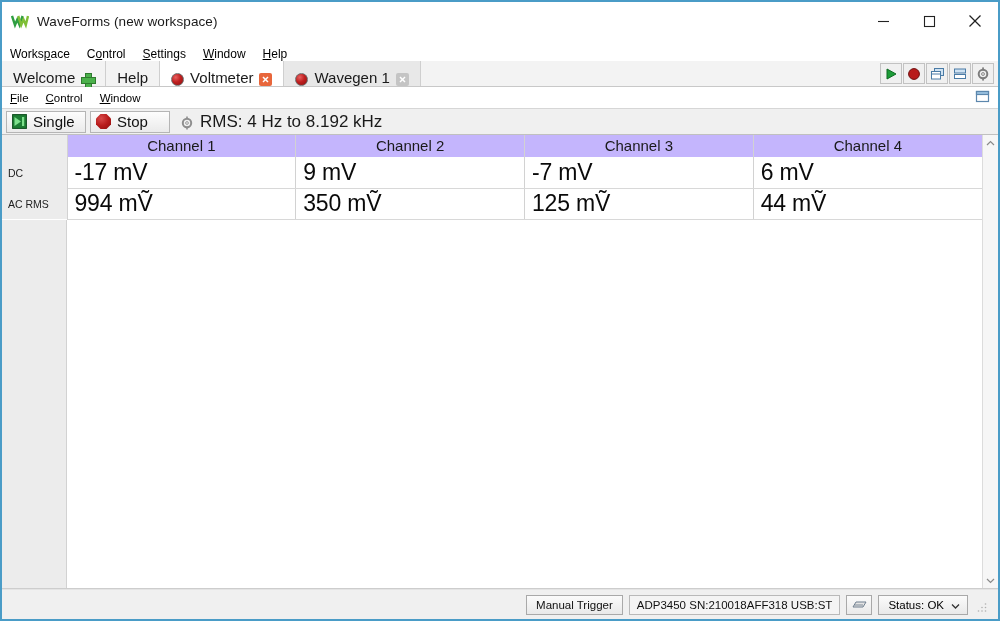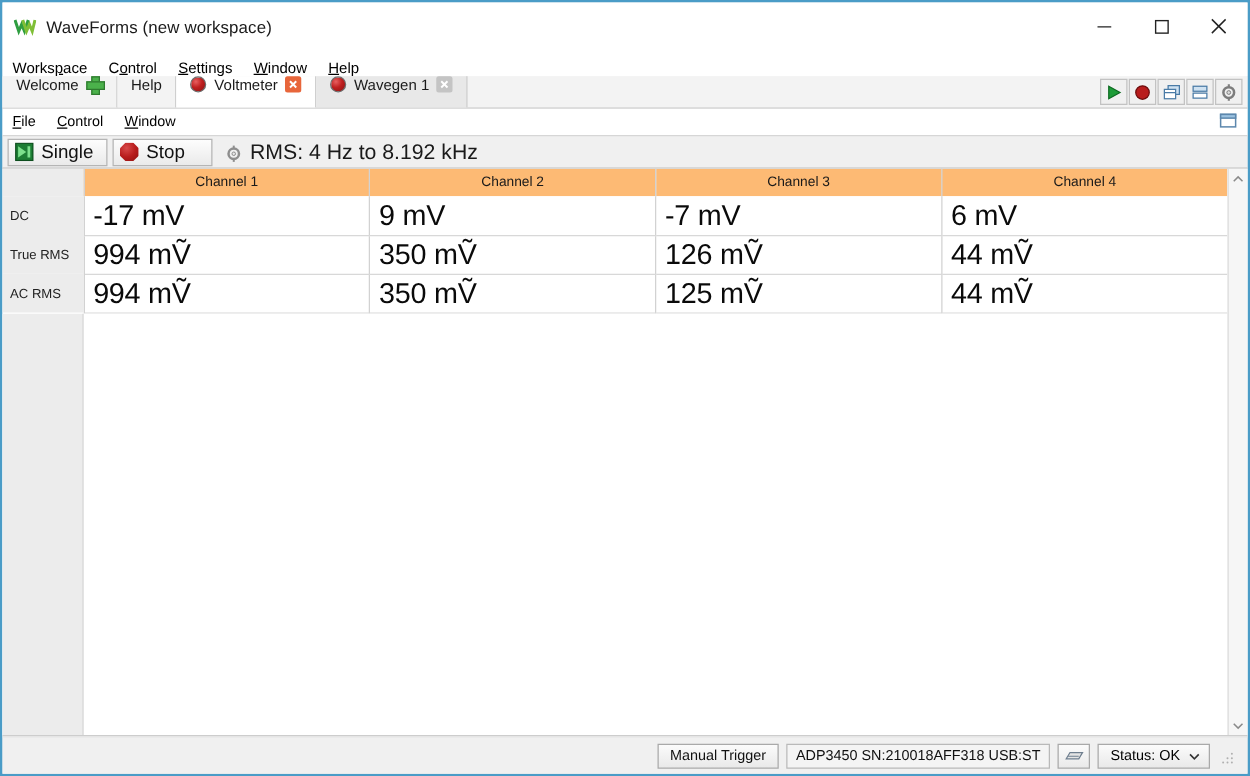--- a/index.html
+++ b/index.html
@@ -85,23 +85,23 @@
     align-items: stretch;
     position: relative;
     flex: 0 0 auto;
   }
   .tabs {
     display: flex;
     align-items: stretch;
   }
   .tab {
     display: flex;
-    align-items: flex-start;
+    align-items: flex-end;
     padding: 0 11px;
-    font-size: 12px;
+    font-size: 15px;
     color: #1a1a1a;
     border-right: 1px solid #cfcfcf;
     background: #f3f3f3;
     white-space: nowrap;
     gap: 6px;
   }
   .tab.active {
     background: #ffffff;
     border-right: 1px solid #cfcfcf;
   }
@@ -241,26 +241,26 @@
   }
   table.vm col.rowhdr { width: 65px; }
 
   table.vm th.corner {
     background: #ececec;
     border-right: 1px solid #d2d2d2;
     border-bottom: none;
     height: 22px;
   }
   table.vm th.chan {
-    font-size: 11px;
+    font-size: 15px;
     font-weight: normal;
     color: #1a1a1a;
     text-align: center;
     height: 22px;
-    background: #fdba74;
+    background: #c4b5fd;
     border-right: 1px solid #d2d2d2;
     padding-bottom: 1px;
   }
   table.vm th.chan:last-child { border-right: none; }
 
   table.vm td.rh {
     background: #ececec;
     font-size: 10.5px;
     color: #222;
     padding-left: 6px;
@@ -548,27 +548,20 @@
         </thead>
         <tbody>
           <tr class="r0">
             <td class="rh">DC</td>
             <td class="val">-17 mV</td>
             <td class="val">9 mV</td>
             <td class="val">-7 mV</td>
             <td class="val">6 mV</td>
           </tr>
           <tr>
-            <td class="rh">True RMS</td>
-            <td class="val">994 mṼ</td>
-            <td class="val">350 mṼ</td>
-            <td class="val">126 mṼ</td>
-            <td class="val">44 mṼ</td>
-          </tr>
-          <tr>
             <td class="rh">AC RMS</td>
             <td class="val">994 mṼ</td>
             <td class="val">350 mṼ</td>
             <td class="val">125 mṼ</td>
             <td class="val">44 mṼ</td>
           </tr>
         </tbody>
       </table>
 
       <div class="filler">

